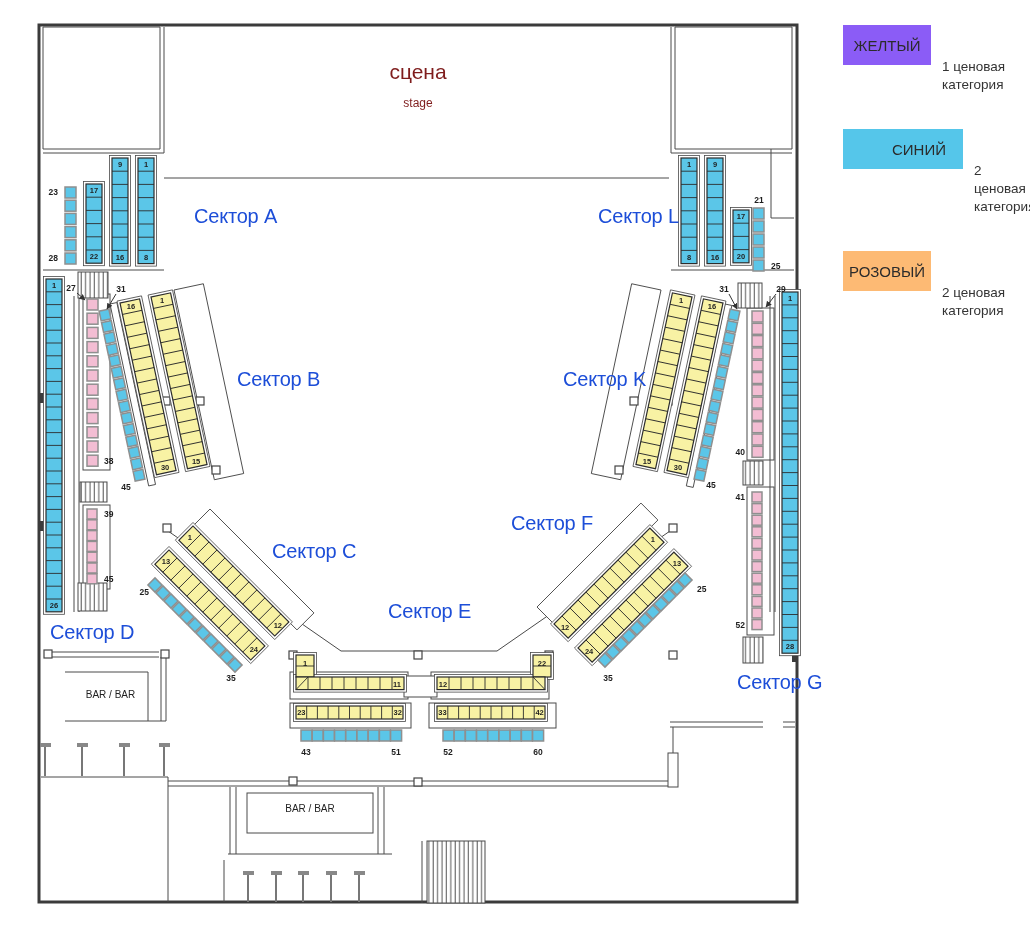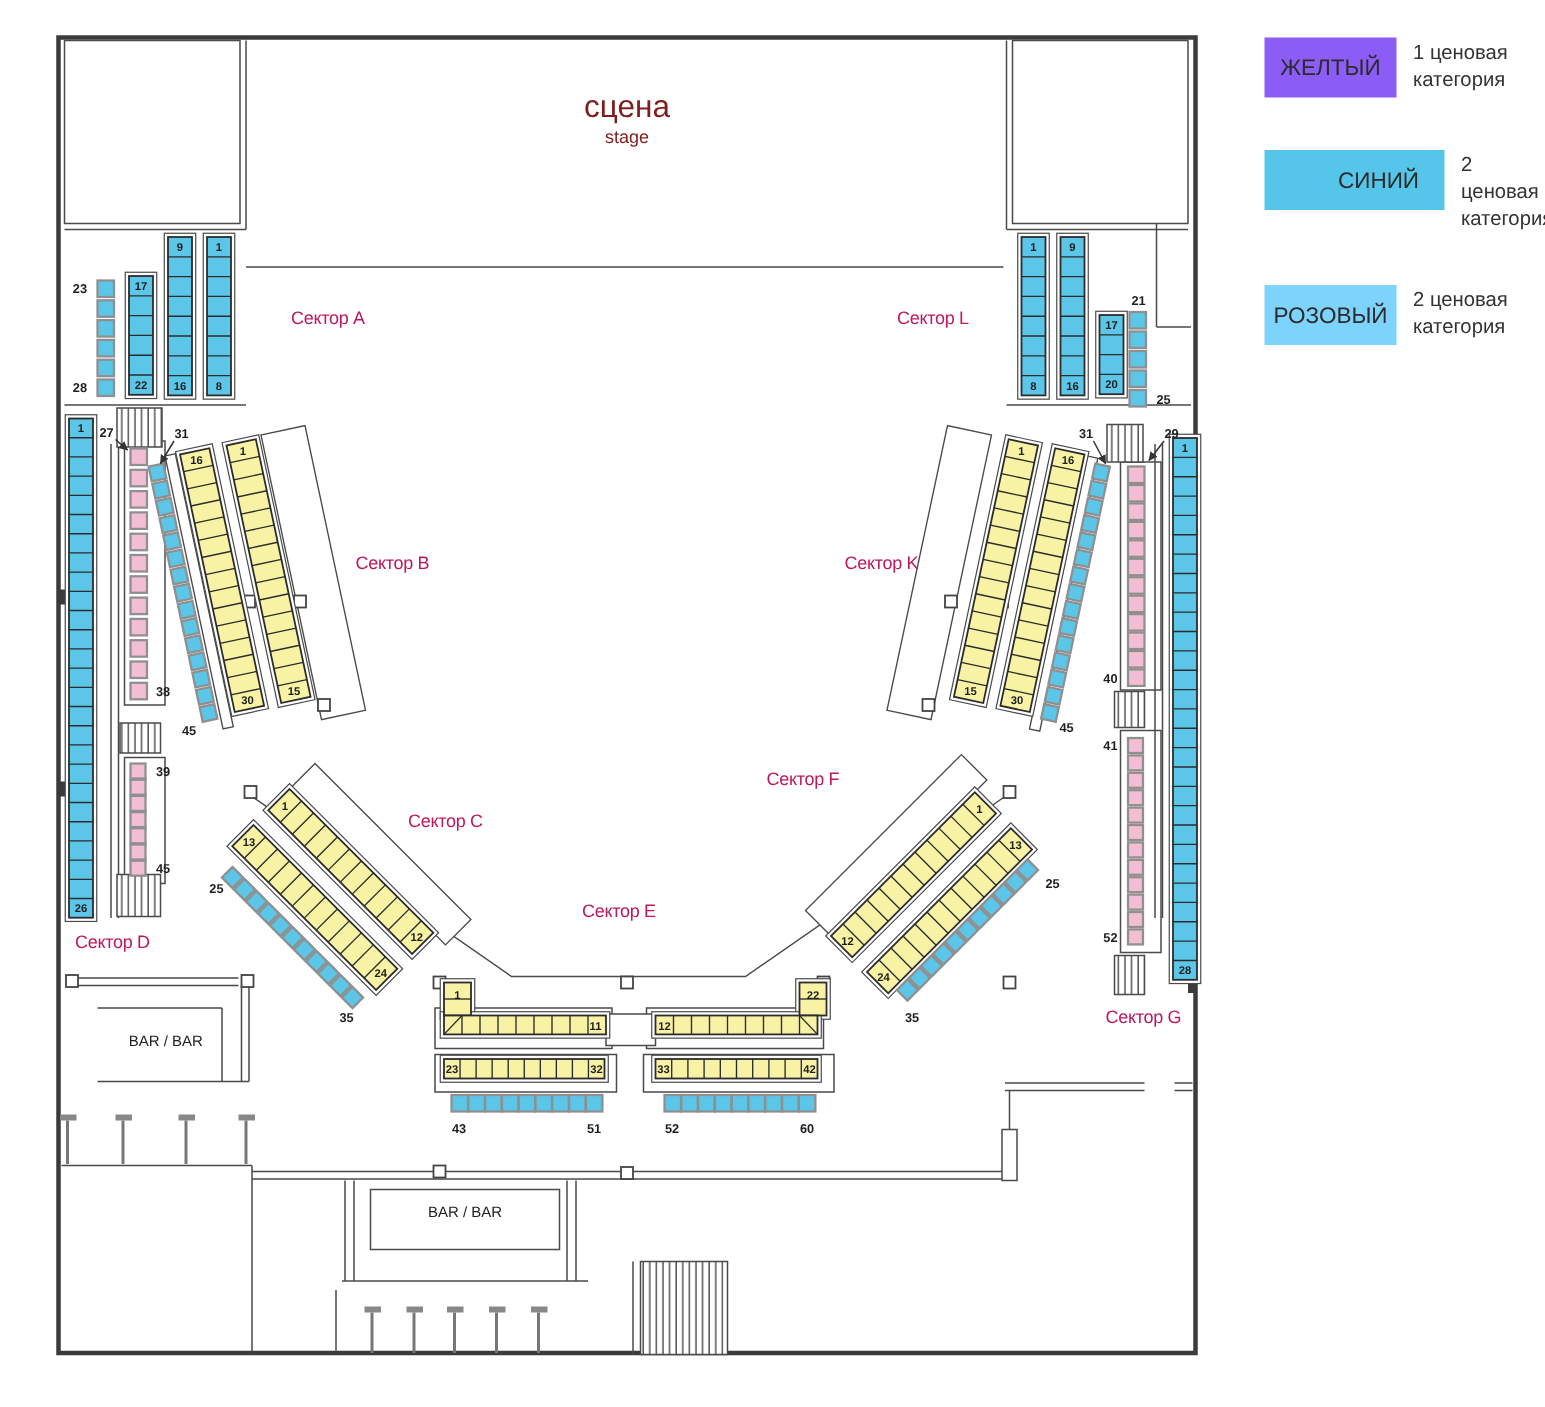--- a/index.html
+++ b/index.html
@@ -1,32 +1,32 @@
 <!DOCTYPE html>
 <html><head>
 <meta charset="utf-8">
 <style>
   html,body{margin:0;padding:0;background:#fff;font-family:"Liberation Sans",sans-serif;}
   .wrap{position:relative;width:1030px;height:938px;background:#fff;overflow:hidden;}
   svg{position:absolute;left:0;top:0;}
   svg text{font-family:"Liberation Sans",sans-serif;}
   .num{font-size:7.5px;font-weight:bold;fill:#1e1e1e;}
   .onum{font-size:8.5px;font-weight:bold;fill:#1e1e1e;}
-  .overlay-label{position:absolute;font-size:12px;color:#be185d;white-space:nowrap;letter-spacing:-0.2px;}
+  .overlay-label{position:absolute;font-size:20px;color:#1d4ed8;white-space:nowrap;letter-spacing:-0.2px;}
   .stage-label{position:absolute;left:330px;top:60px;width:176px;text-align:center;color:#7f1d1d;}
   .stage-title{font-size:21px;}
-  .stage-sub{font-size:12px;margin-top:0;}
+  .stage-sub{font-size:12px;margin-top:12px;}
   .bar-label{position:absolute;font-size:10px;color:#222;text-align:center;white-space:nowrap;}
   .bar-left{left:60px;top:689px;width:101px;}
   .bar-bottom{left:247px;top:803px;width:126px;}
   .legend{position:absolute;left:843px;top:25px;width:186px;}
   .legend-item{display:flex;align-items:flex-start;margin-bottom:35px;}
   .swatch{width:88px;height:40px;display:flex;align-items:center;justify-content:center;
           font-size:15px;color:#2b2b2b;flex:none;}
-  .legend-desc{margin-left:11px;font-size:13.5px;line-height:18px;color:#333;padding-top:1px;}
+  .legend-desc{margin-left:11px;font-size:13.5px;line-height:18px;color:#333;padding-top:1px;margin-top:32px;}
 </style>
 </head>
 <body>
 
 <div class="wrap">
   <svg id="plan" width="1030" height="938" viewBox="0 0 1030 938">
     <defs>
       <pattern id="st" width="4.4" height="8" patternUnits="userSpaceOnUse">
         <rect width="4.4" height="8" fill="#ffffff"></rect>
         <line x1="2" y1="0" x2="2" y2="8" stroke="#555" stroke-width="1"></line>
@@ -495,20 +495,20 @@
       </div>
     </div>
     <div class="legend-item">
       <div class="swatch" style="background: rgb(85, 198, 234); padding-left: 32px;">СИНИЙ</div>
       <div class="legend-desc">
         <span>2 ценовая</span><br>
         <span>категория</span>
       </div>
     </div>
     <div class="legend-item">
-      <div class="swatch" style="background: #7dd3fc;">РОЗОВЫЙ</div>
+      <div class="swatch" style="background: #fdba74;">РОЗОВЫЙ</div>
       <div class="legend-desc">
         <span>2 ценовая</span><br>
         <span>категория</span>
       </div>
     </div>
   </div>
 </div>
 
 </body></html>

